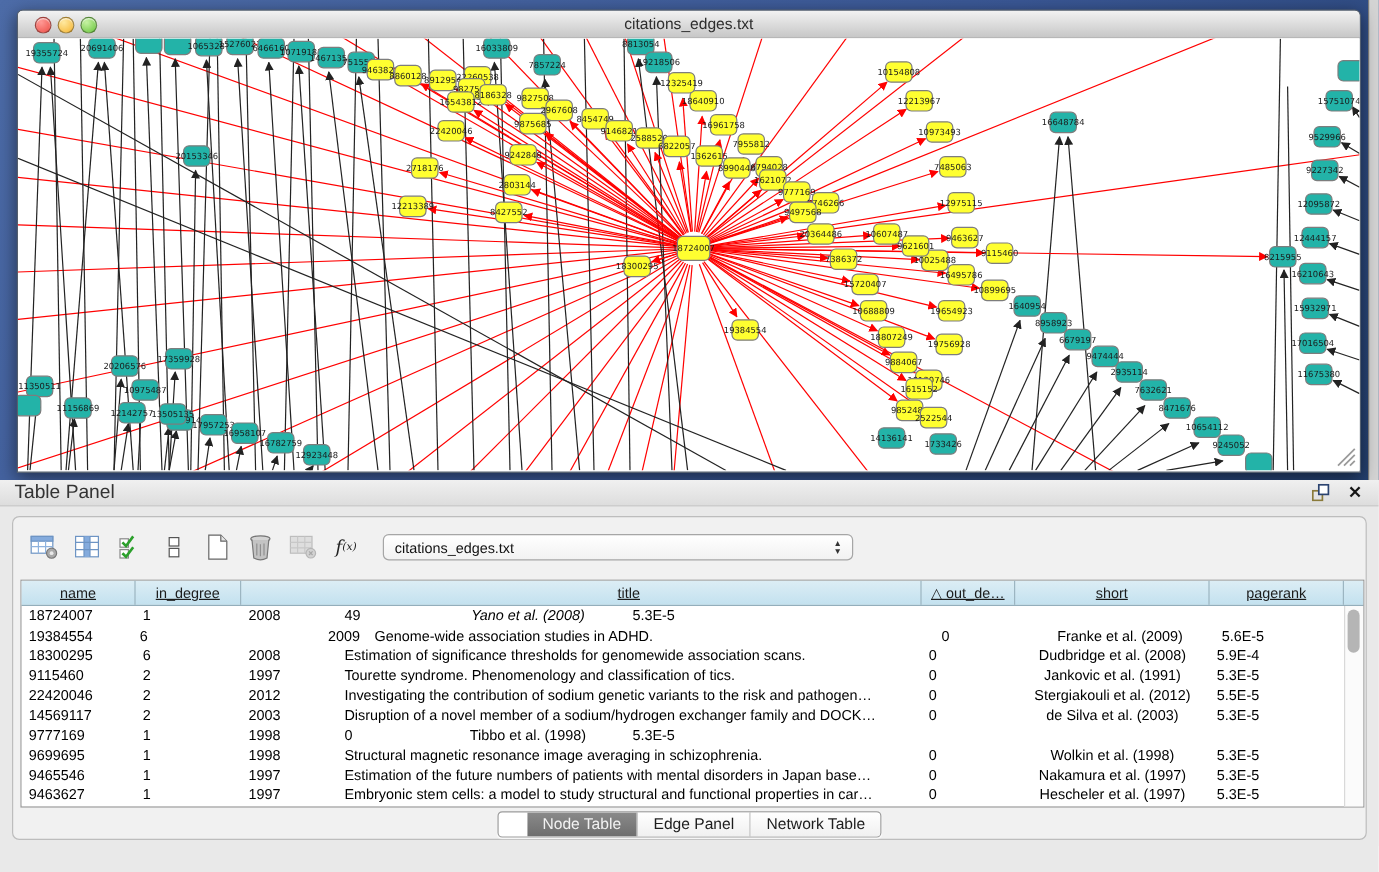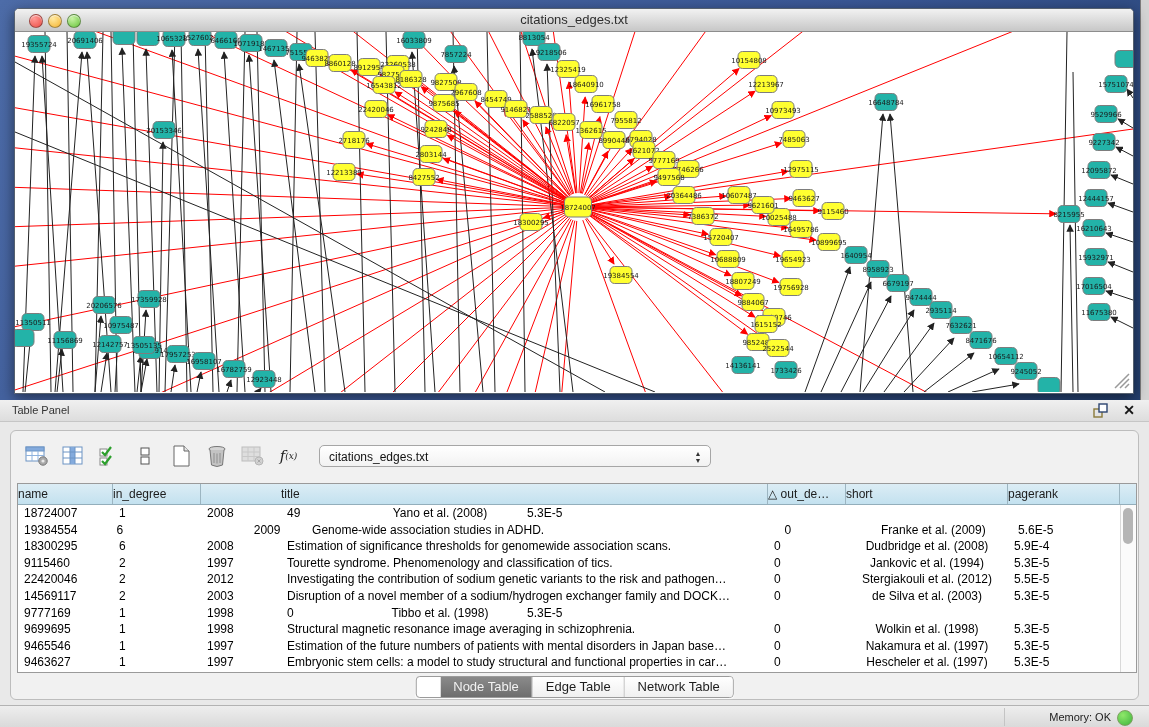--- a/index.html
+++ b/index.html
@@ -15,39 +15,39 @@
             border-radius:4px 4px 0 0;position:relative;}
   .titlebar .title{text-align:center;font-size:13px;color:#2e2e2e;line-height:22px;}
   .traffic{position:absolute;top:5px;width:12px;height:12px;border-radius:50%;border:1px solid rgba(0,0,0,.35);box-shadow:inset 0 1px 1px rgba(255,255,255,.7);}
   .t-red{left:14px;background:radial-gradient(circle at 35% 30%,#ff9a96,#ec4d45);}
   .t-yellow{left:33px;background:radial-gradient(circle at 35% 30%,#ffe9a0,#f5b32e);}
   .t-green{left:52px;background:radial-gradient(circle at 35% 30%,#c7f2a4,#67c439);}
   .canvas{position:absolute;left:0;top:23px;width:1118px;height:360px;background:#ffffff;overflow:hidden;}
   
   .table-panel{position:absolute;left:0;top:400px;width:1149px;height:305px;background:#e9e9e9;}
   .panel-titlebar{height:21px;background:linear-gradient(#f0f0f0,#dddddd);border-bottom:1px solid #c6c6c6;position:relative;}
-  .panel-titlebar .ptitle{position:absolute;left:12px;top:0;font-size:11px;color:#333;line-height:21px;}
+  .panel-titlebar .ptitle{position:absolute;left:12px;top:0;font-size:16px;color:#333;line-height:21px;}
   .float-btn{position:absolute;right:40px;top:3px;width:16px;height:15px;cursor:pointer;}
   .close-btn{position:absolute;right:14px;top:0;font-size:14px;font-weight:bold;color:#151515;line-height:21px;cursor:pointer;}
   .panel-box{position:absolute;left:10px;top:30px;width:1127px;height:268px;background:#f1f1f1;
              border:1px solid #bdbdbd;border-radius:6px;}
   .toolbar{position:absolute;left:12px;top:10px;height:30px;display:flex;align-items:center;gap:9px;}
   .tool{width:27px;height:26px;display:flex;align-items:center;justify-content:center;border-radius:4px;}
   .fx{font-family:"DejaVu Serif",serif;font-style:italic;font-size:15px;color:#222;}
   .fx small{font-size:9px;}
   .combo{margin-left:8px;width:392px;height:22px;background:linear-gradient(#ffffff,#f2f2f2);
          border:1px solid #a6a6a6;border-radius:5px;position:relative;font-size:12px;color:#111;
          line-height:22px;padding-left:9px;box-sizing:border-box;}
   .combo .stepper{position:absolute;right:6px;top:2px;width:12px;height:18px;font-size:7px;color:#333;
          display:flex;flex-direction:column;align-items:center;justify-content:center;line-height:7px;}
   
   .grid{position:absolute;left:6px;top:52px;width:1118px;height:188px;border:1px solid #9a9a9a;background:#fff;}
   .thead{display:flex;height:20px;background:linear-gradient(#dcedf5,#c3e1ef);border-bottom:1px solid #93aebb;}
   .th{box-sizing:border-box;border-right:1px solid #9cb5c1;font-size:12px;color:#1c1c1c;
-      text-align:left;line-height:20px;overflow:hidden;white-space:nowrap;}
+      text-align:center;line-height:20px;overflow:hidden;white-space:nowrap;text-decoration:underline;}
   .tbody{position:absolute;left:0;top:21px;right:15px;bottom:0;overflow:hidden;}
   .tr{display:flex;height:16.6px;background:#fff;}
   .td{box-sizing:border-box;padding:0 6px;font-size:12px;color:#000;line-height:16.6px;
       overflow:hidden;white-space:nowrap;}
   .vscroll{position:absolute;right:0;top:21px;bottom:0;width:15px;background:#fbfbfb;border-left:1px solid #d9d9d9;}
   .vthumb{position:absolute;left:2px;top:3px;width:10px;height:36px;border-radius:6px;background:#b5b5b5;}
   
   .tabs{position:absolute;left:50%;transform:translateX(-50%);top:245px;display:flex;height:20px;
         border:1px solid #9b9b9b;border-radius:4px;overflow:hidden;background:#fff;box-shadow:0 1px 1px rgba(255,255,255,.8);}
   .tab{padding:0 13px;font-size:13px;line-height:20px;color:#1d1d1d;background:linear-gradient(#ffffff,#f0f0f0);
@@ -557,48 +557,48 @@
             <div class="th" style="width: 78px;">△ out_de…</div>
             <div class="th" style="width: 162px;">short</div>
             <div class="th" style="width: 112px;">pagerank</div>
           </div>
         <div class="tbody" id="tbody">
             <div class="tr">
               <div class="td" style="width: 95px; text-align: left;">18724007</div>
               <div class="td" style="width: 88px; text-align: left;">1</div>
               <div class="td" style="width: 80px; text-align: left;">2008</div>
               <div class="td" style="width: 78px; text-align: left;">49</div>
-              <div class="td" style="width: 162px; text-align: center;">Yano et al. (2008)</div>
+              <div class="td" style="width: 162px; text-align: center; font-style: italic;">Yano et al. (2008)</div>
               <div class="td" style="width: 112px; text-align: left;">5.3E-5</div>
             </div>
             <div class="tr">
               <div class="td" style="width: 95px; text-align: left;">19384554</div>
               <div class="td" style="width: 88px; text-align: left;">6</div>
-              <div class="td" style="width: 80px; text-align: center; margin-left: 32px;">2009</div>
+              <div class="td" style="width: 80px; text-align: right; margin-left: 32px;">2009</div>
               <div class="td" style="width: 487px; text-align: left;">Genome-wide association studies in ADHD.</div>
               <div class="td" style="width: 78px; text-align: left;">0</div>
               <div class="td" style="width: 162px; text-align: center;">Franke et al. (2009)</div>
               <div class="td" style="width: 112px; text-align: left;">5.6E-5</div>
             </div>
             <div class="tr">
               <div class="td" style="width: 95px; text-align: left;">18300295</div>
               <div class="td" style="width: 88px; text-align: left;">6</div>
               <div class="td" style="width: 80px; text-align: left;">2008</div>
               <div class="td" style="width: 487px; text-align: left;">Estimation of significance thresholds for genomewide association scans.</div>
               <div class="td" style="width: 78px; text-align: left;">0</div>
               <div class="td" style="width: 162px; text-align: center;">Dudbridge et al. (2008)</div>
               <div class="td" style="width: 112px; text-align: left;">5.9E-4</div>
             </div>
             <div class="tr">
               <div class="td" style="width: 95px; text-align: left;">9115460</div>
               <div class="td" style="width: 88px; text-align: left;">2</div>
               <div class="td" style="width: 80px; text-align: left;">1997</div>
               <div class="td" style="width: 487px; text-align: left;">Tourette syndrome. Phenomenology and classification of tics.</div>
               <div class="td" style="width: 78px; text-align: left;">0</div>
-              <div class="td" style="width: 162px; text-align: center;">Jankovic et al. (1994)</div>
+              <div class="td" style="width: 162px; text-align: center;">Jankovic et al. (1991)</div>
               <div class="td" style="width: 112px; text-align: left;">5.3E-5</div>
             </div>
             <div class="tr">
               <div class="td" style="width: 95px; text-align: left;">22420046</div>
               <div class="td" style="width: 88px; text-align: left;">2</div>
               <div class="td" style="width: 80px; text-align: left;">2012</div>
               <div class="td" style="width: 487px; text-align: left;">Investigating the contribution of sodium genetic variants to the risk and pathogen…</div>
               <div class="td" style="width: 78px; text-align: left;">0</div>
               <div class="td" style="width: 162px; text-align: center;">Stergiakouli et al. (2012)</div>
               <div class="td" style="width: 112px; text-align: left;">5.5E-5</div>
@@ -648,25 +648,20 @@
               <div class="td" style="width: 112px; text-align: left;">5.3E-5</div>
             </div>
           </div>
         <div class="vscroll">
           <div class="vthumb"></div>
         </div>
       </div>
 
       <div class="tabs" id="tabs">
           <div class="tab active">Node Table</div>
-          <div class="tab">Edge Table</div>
+          <div class="tab">Edge Panel</div>
           <div class="tab">Network Table</div>
         </div>
     </div>
   </div>
 
-  <div class="status-bar">
-    <div class="status-sep"></div>
-    <span class="mem-label">Memory: OK</span>
-    <span class="mem-dot"></span>
-  </div>
 
 </div>
 
 </body></html>

